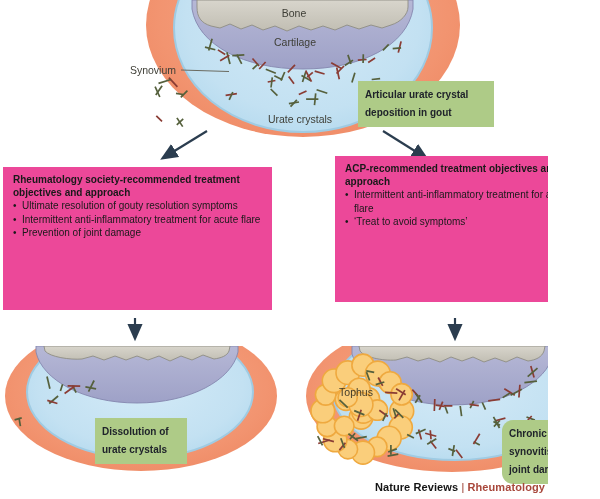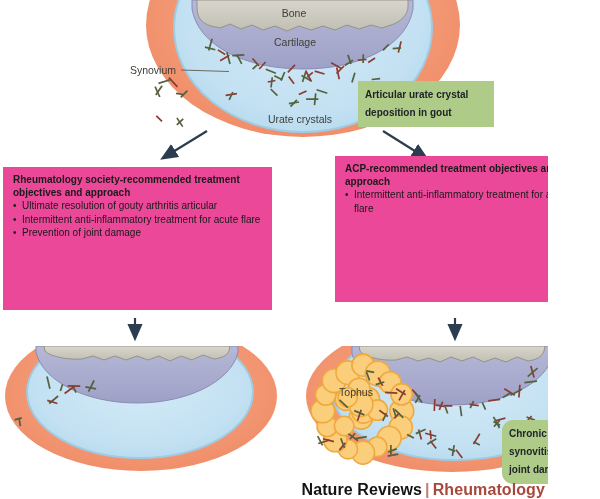--- a/index.html
+++ b/index.html
@@ -15,21 +15,21 @@
   }
   .tbox .title{font-weight:bold;}
   .tbox ul{margin:0;padding:0;list-style:none;}
   .tbox li{position:relative;padding-left:9px;}
   .tbox li::before{content:"\2022";position:absolute;left:0;top:0;}
   .callout{
     background:#AECB87;color:#20242B;font-weight:bold;
     font-size:10px;line-height:18px;padding:5px 7px;
   }
   .footer{
-    right:3px;top:481px;font-size:16px;font-weight:bold;color:#141414;
+    right:3px;top:481px;font-size:11px;font-weight:bold;color:#141414;
     letter-spacing:0.1px;
   }
   .footer .sep{color:#BD8078;padding:0 3px;}
   .footer .specialty{color:#A8473B;}
   svg text{font-family:"Liberation Sans","DejaVu Sans",sans-serif;}
 </style>
 </head>
 <body>
 
 <div id="stage">
@@ -438,32 +438,34 @@
         </g>
       <text x="356" y="396" font-size="10.5" fill="#403B2A" text-anchor="middle">Tophus</text>
     </g>
   </svg>
 
   <div class="overlay callout" style="left:358px;top:81px;width:136px;">Articular urate crystal deposition in gout</div>
 
   <div class="overlay tbox" style="left:3px;top:167px;width:269px;height:143px;">
     <div class="title">Rheumatology society-recommended treatment objectives and approach</div>
     <ul>
-      <li>Ultimate resolution of gouty arthritis articular</li>
+      <li>Ultimate resolution of gouty resolution symptoms</li>
       <li>Intermittent anti-inflammatory treatment for acute flare</li>
       <li>Prevention of joint damage</li>
     </ul>
   </div>
 
   <div class="overlay tbox" style="left:335px;top:156px;width:257px;height:146px;">
     <div class="title">ACP-recommended treatment objectives and approach</div>
     <ul>
       <li>Intermittent anti-inflammatory treatment for acute flare</li>
+      <li>‘Treat to avoid symptoms’</li>
     </ul>
   </div>
 
+  <div class="overlay callout" style="left:95px;top:418px;width:92px;">Dissolution of urate crystals</div>
 
   <div class="overlay callout" style="left:502px;top:420px;width:95px;border-radius:11px;">Chronic synovitis and joint damage</div>
 
   <div class="overlay footer">
     <span>Nature Reviews</span><span class="sep">|</span><span class="specialty">Rheumatology</span>
   </div>
 </div>
 
 </body></html>

